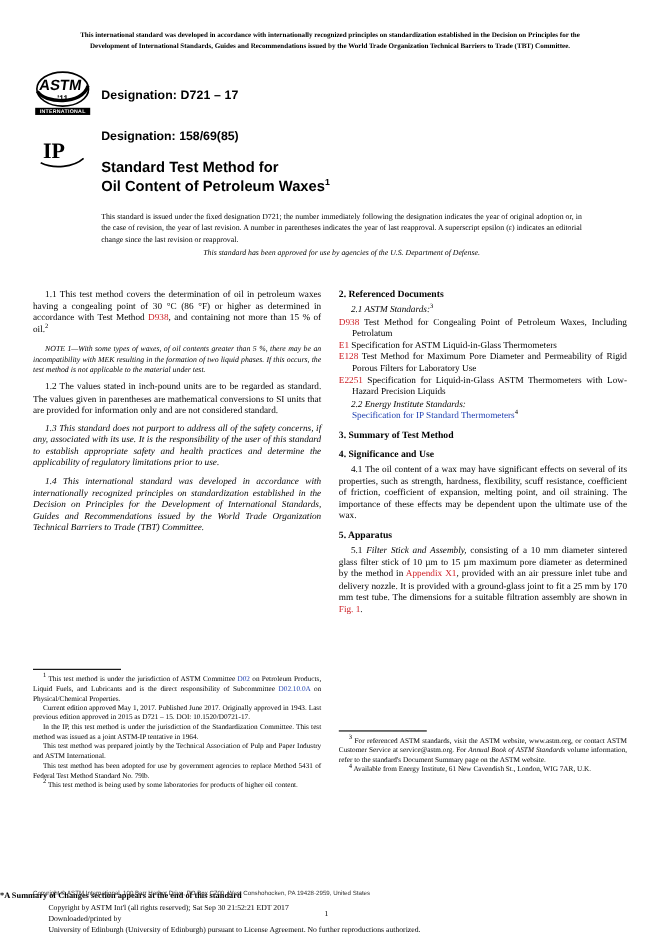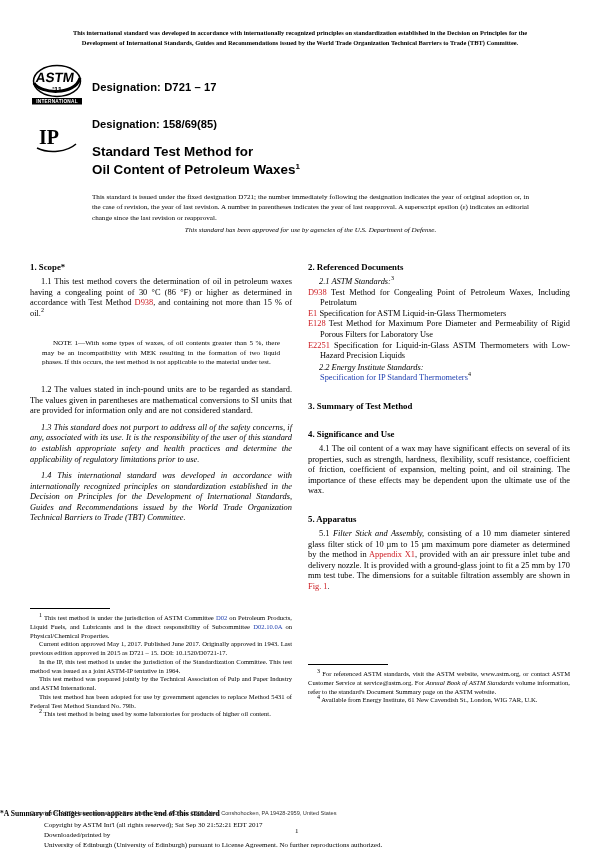--- a/index.html
+++ b/index.html
@@ -99,35 +99,36 @@
   }
   .col-left{left:30px;}
   .col-right{left:308px;}
 
   h2.sec{
     font-size:8.8px;
     font-weight:bold;
     margin:0 0 3px 0;
     text-align:left;
   }
-  h2.sec.sp{margin-top:17px;}
+  h2.sec.sp{margin-top:6px;}
   p.para{
     margin:0 0 0 0;
     text-indent:11px;
     padding-top:6px;
   }
   p.para.first{padding-top:1px;}
   p.ital{font-style:italic;}
   p.note{
     font-size:7.1px;
     line-height:1.3;
     text-indent:11px;
-    margin:12px;
+    margin:0;
     padding-top:8px;
     text-align:justify;
+    font-style:italic;
   }
   p.note .nlabel{font-variant:small-caps;font-size:7.1px;}
 
   .ref-line{
     text-indent:0;
     padding-left:12px;
     padding-top:0;
     margin:0;
     text-align:justify;
   }
@@ -218,21 +219,20 @@
 
   <div class="title">
     <div>Standard Test Method for</div>
     <div><span>Oil Content of Petroleum Waxes</span><sup>1</sup></div>
   </div>
 
   <div class="issued">This standard is issued under the fixed designation D721; the number immediately following the designation indicates the year of original adoption or, in the case of revision, the year of last revision. A number in parentheses indicates the year of last reapproval. A superscript epsilon (ε) indicates an editorial change since the last revision or reapproval.</div>
   <div class="approved">This standard has been approved for use by agencies of the U.S. Department of Defense.</div>
 
   <div class="col col-left">
-    <h2 class="sec">1. Scope*</h2>
 
     <p class="para first"><span>1.1 This test method covers the determination of oil in petroleum waxes having a congealing point of 30 °C (86 °F) or higher as determined in accordance with Test Method </span><span class="red">D938</span><span>, and containing not more than 15 % of oil.</span><sup>2</sup></p>
 
     <p class="note"><span class="nlabel">NOTE 1—</span><span>With some types of waxes, of oil contents greater than 5 %, there may be an incompatibility with MEK resulting in the formation of two liquid phases. If this occurs, the test method is not applicable to the material under test.</span></p>
 
     <p class="para">1.2 The values stated in inch-pound units are to be regarded as standard. The values given in parentheses are mathematical conversions to SI units that are provided for information only and are not considered standard.</p>
     <p class="para ital">1.3 This standard does not purport to address all of the safety concerns, if any, associated with its use. It is the responsibility of the user of this standard to establish appropriate safety and health practices and determine the applicability of regulatory limitations prior to use.</p>
     <p class="para ital">1.4 This international standard was developed in accordance with internationally recognized principles on standardization established in the Decision on Principles for the Development of International Standards, Guides and Recommendations issued by the World Trade Organization Technical Barriers to Trade (TBT) Committee.</p>
   </div>
 

